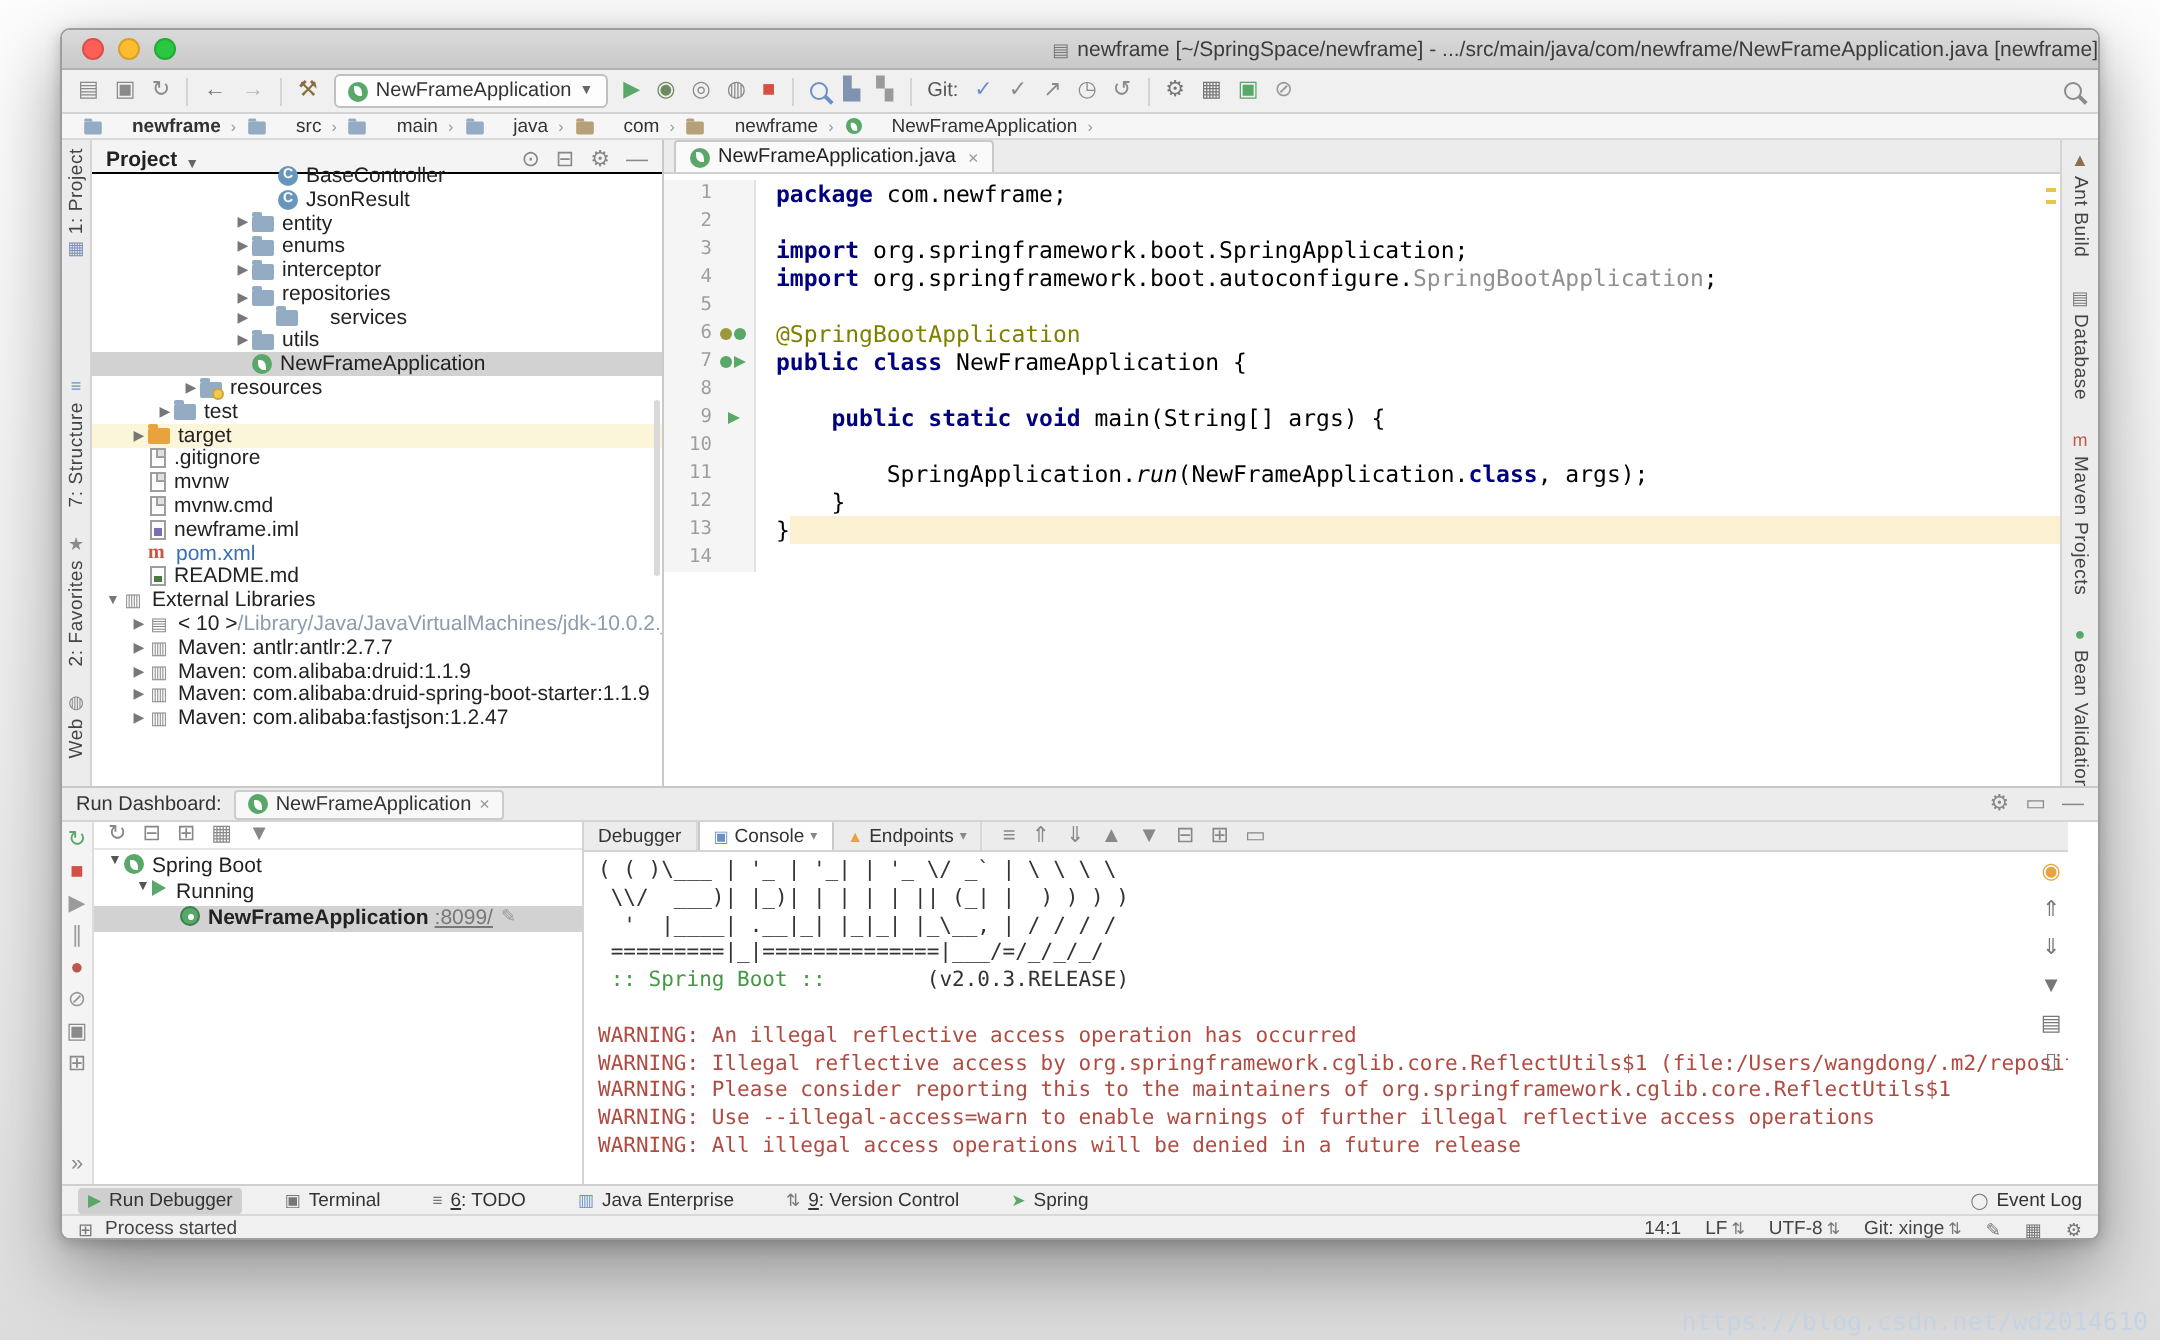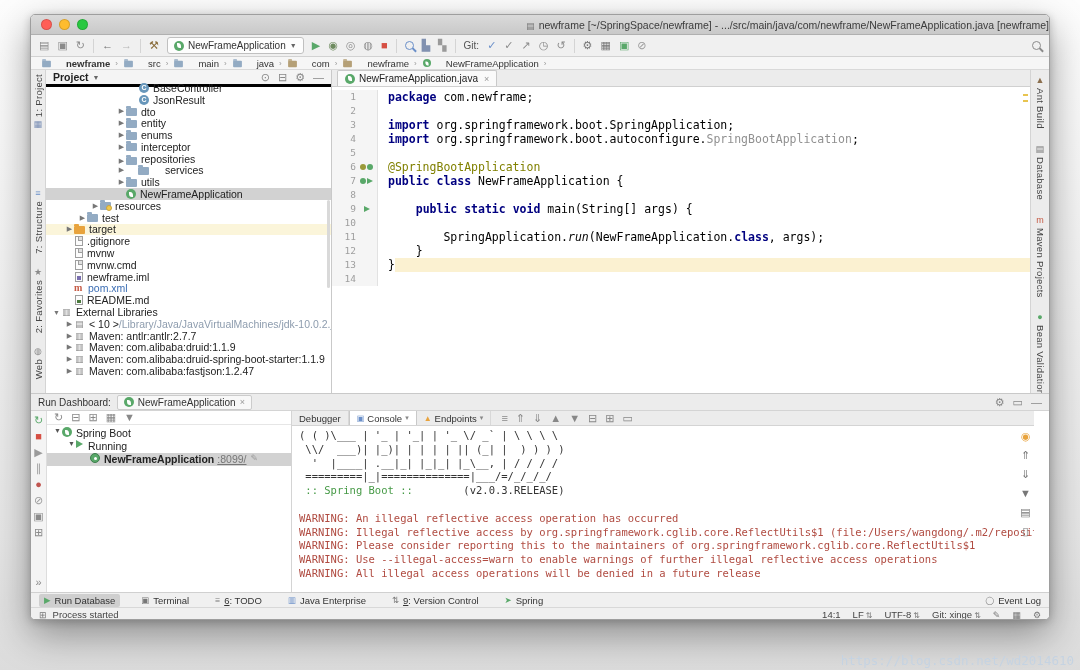--- a/index.html
+++ b/index.html
@@ -54,21 +54,21 @@
   .main{height:323px;flex:none;display:flex;min-width:0}
   .edge{background:#ececec;display:flex;flex-direction:column;align-items:center;font-size:9.5px;color:#444}
   .edge-l{width:15px;border-right:1px solid #d4d4d4;padding-top:4px}
   .edge-r{width:19px;border-left:1px solid #d4d4d4;padding-top:6px;gap:16px}
   .vl{writing-mode:vertical-rl;white-space:nowrap;letter-spacing:.3px}
   .edge-l .vl{transform:rotate(180deg)}
   .egroup{display:flex;flex-direction:column;align-items:center;gap:3px}
   .eic{font-size:9px;line-height:1}
   
   .project{width:286px;flex:none;border-right:1px solid #c9c9c9;display:flex;flex-direction:column;background:#fff;min-height:0}
-  .phead{height:17px;flex:none;background:#f4f4f4;border-bottom:3px solid #000000;display:flex;align-items:center;padding:0 7px;font-size:10.5px;color:#222}
+  .phead{height:17px;flex:none;background:#f4f4f4;border-bottom:1px solid #000000;display:flex;align-items:flex-end;padding:0 7px;font-size:10.5px;color:#222}
   .phead .lbl{font-weight:bold}
   .phead .carr{font-size:7px;color:#666;margin-left:4px}
   .phead .hicons{margin-left:auto;display:flex;gap:8px;color:#777;font-size:10px}
   .ptree{flex:1;overflow:hidden;font-size:10.5px;color:#222;margin-top:-5px;position:relative}
   .trow{height:11.8px;display:flex;align-items:center;white-space:nowrap}
   .trow .arr{width:9px;font-size:7px;color:#777;flex:none;text-align:center}
   .trow.sel{background:#d2d2d2}
   .trow.hly{background:#fbf5da}
   .trow .dim{color:#8d9cae}
   .trow .mod{color:#3c6eb4}
@@ -279,25 +279,20 @@
               <span>BaseController</span>
             </div>
             <div class="trow" style="padding-left: 84px;">
               <span class="arr"></span>
               <span class="ic ic-class"></span>
               <span>JsonResult</span>
             </div>
             <div class="trow" style="padding-left: 71px;">
               <span class="arr">▶</span>
               <span class="ic ic-folder"></span>
-              <span>dto</span>
-            </div>
-            <div class="trow" style="padding-left: 71px;">
-              <span class="arr">▶</span>
-              <span class="ic ic-folder"></span>
               <span>entity</span>
             </div>
             <div class="trow" style="padding-left: 71px;">
               <span class="arr">▶</span>
               <span class="ic ic-folder"></span>
               <span>enums</span>
             </div>
             <div class="trow" style="padding-left: 71px;">
               <span class="arr">▶</span>
               <span class="ic ic-folder"></span>
@@ -648,21 +643,21 @@
               </div>
           </div>
         </div>
         <div class="dedge"></div>
       </div>
     </div>
 
     <div class="twbar" id="twbar">
         <span class="twitem on">
           <span style="color: rgb(89, 168, 105); font-size: 8.5px;">▶</span>
-          <span>Run Database</span>
+          <span>Run Debugger</span>
         </span>
         <span class="twitem">
           <span style="color: rgb(119, 119, 119); font-size: 8.5px;">▣</span>
           <span>Terminal</span>
         </span>
         <span class="twitem">
           <span style="color: rgb(119, 119, 119); font-size: 8.5px;">≡</span>
           <span><u>6</u>: TODO</span>
         </span>
         <span class="twitem">

